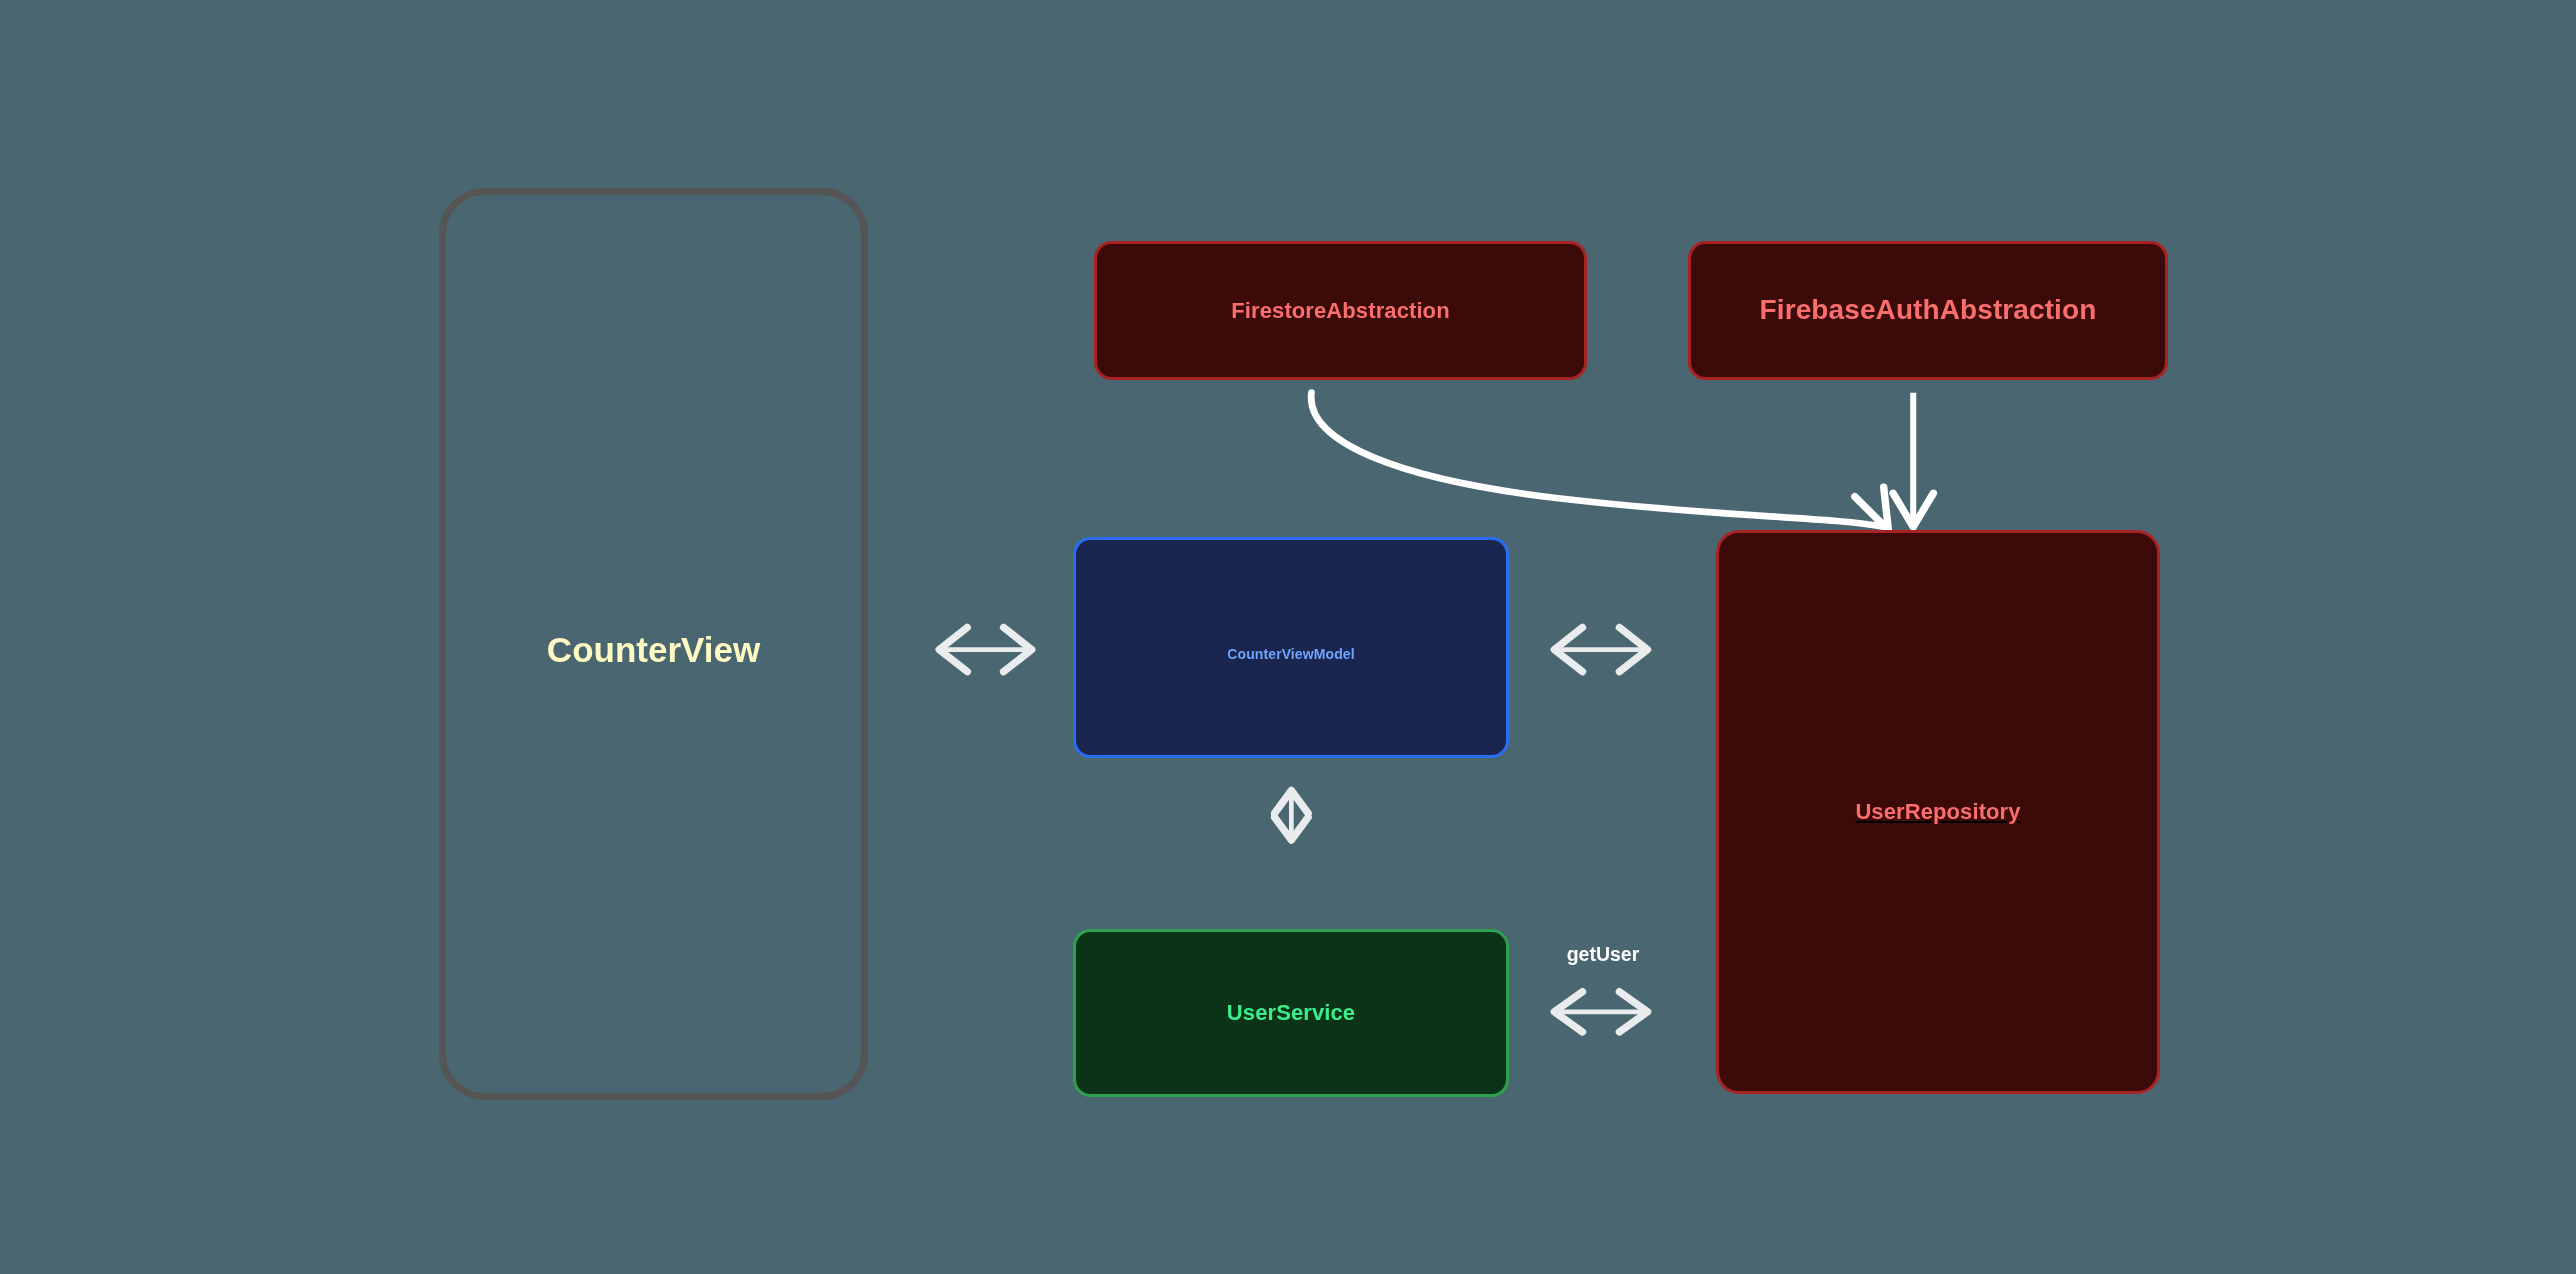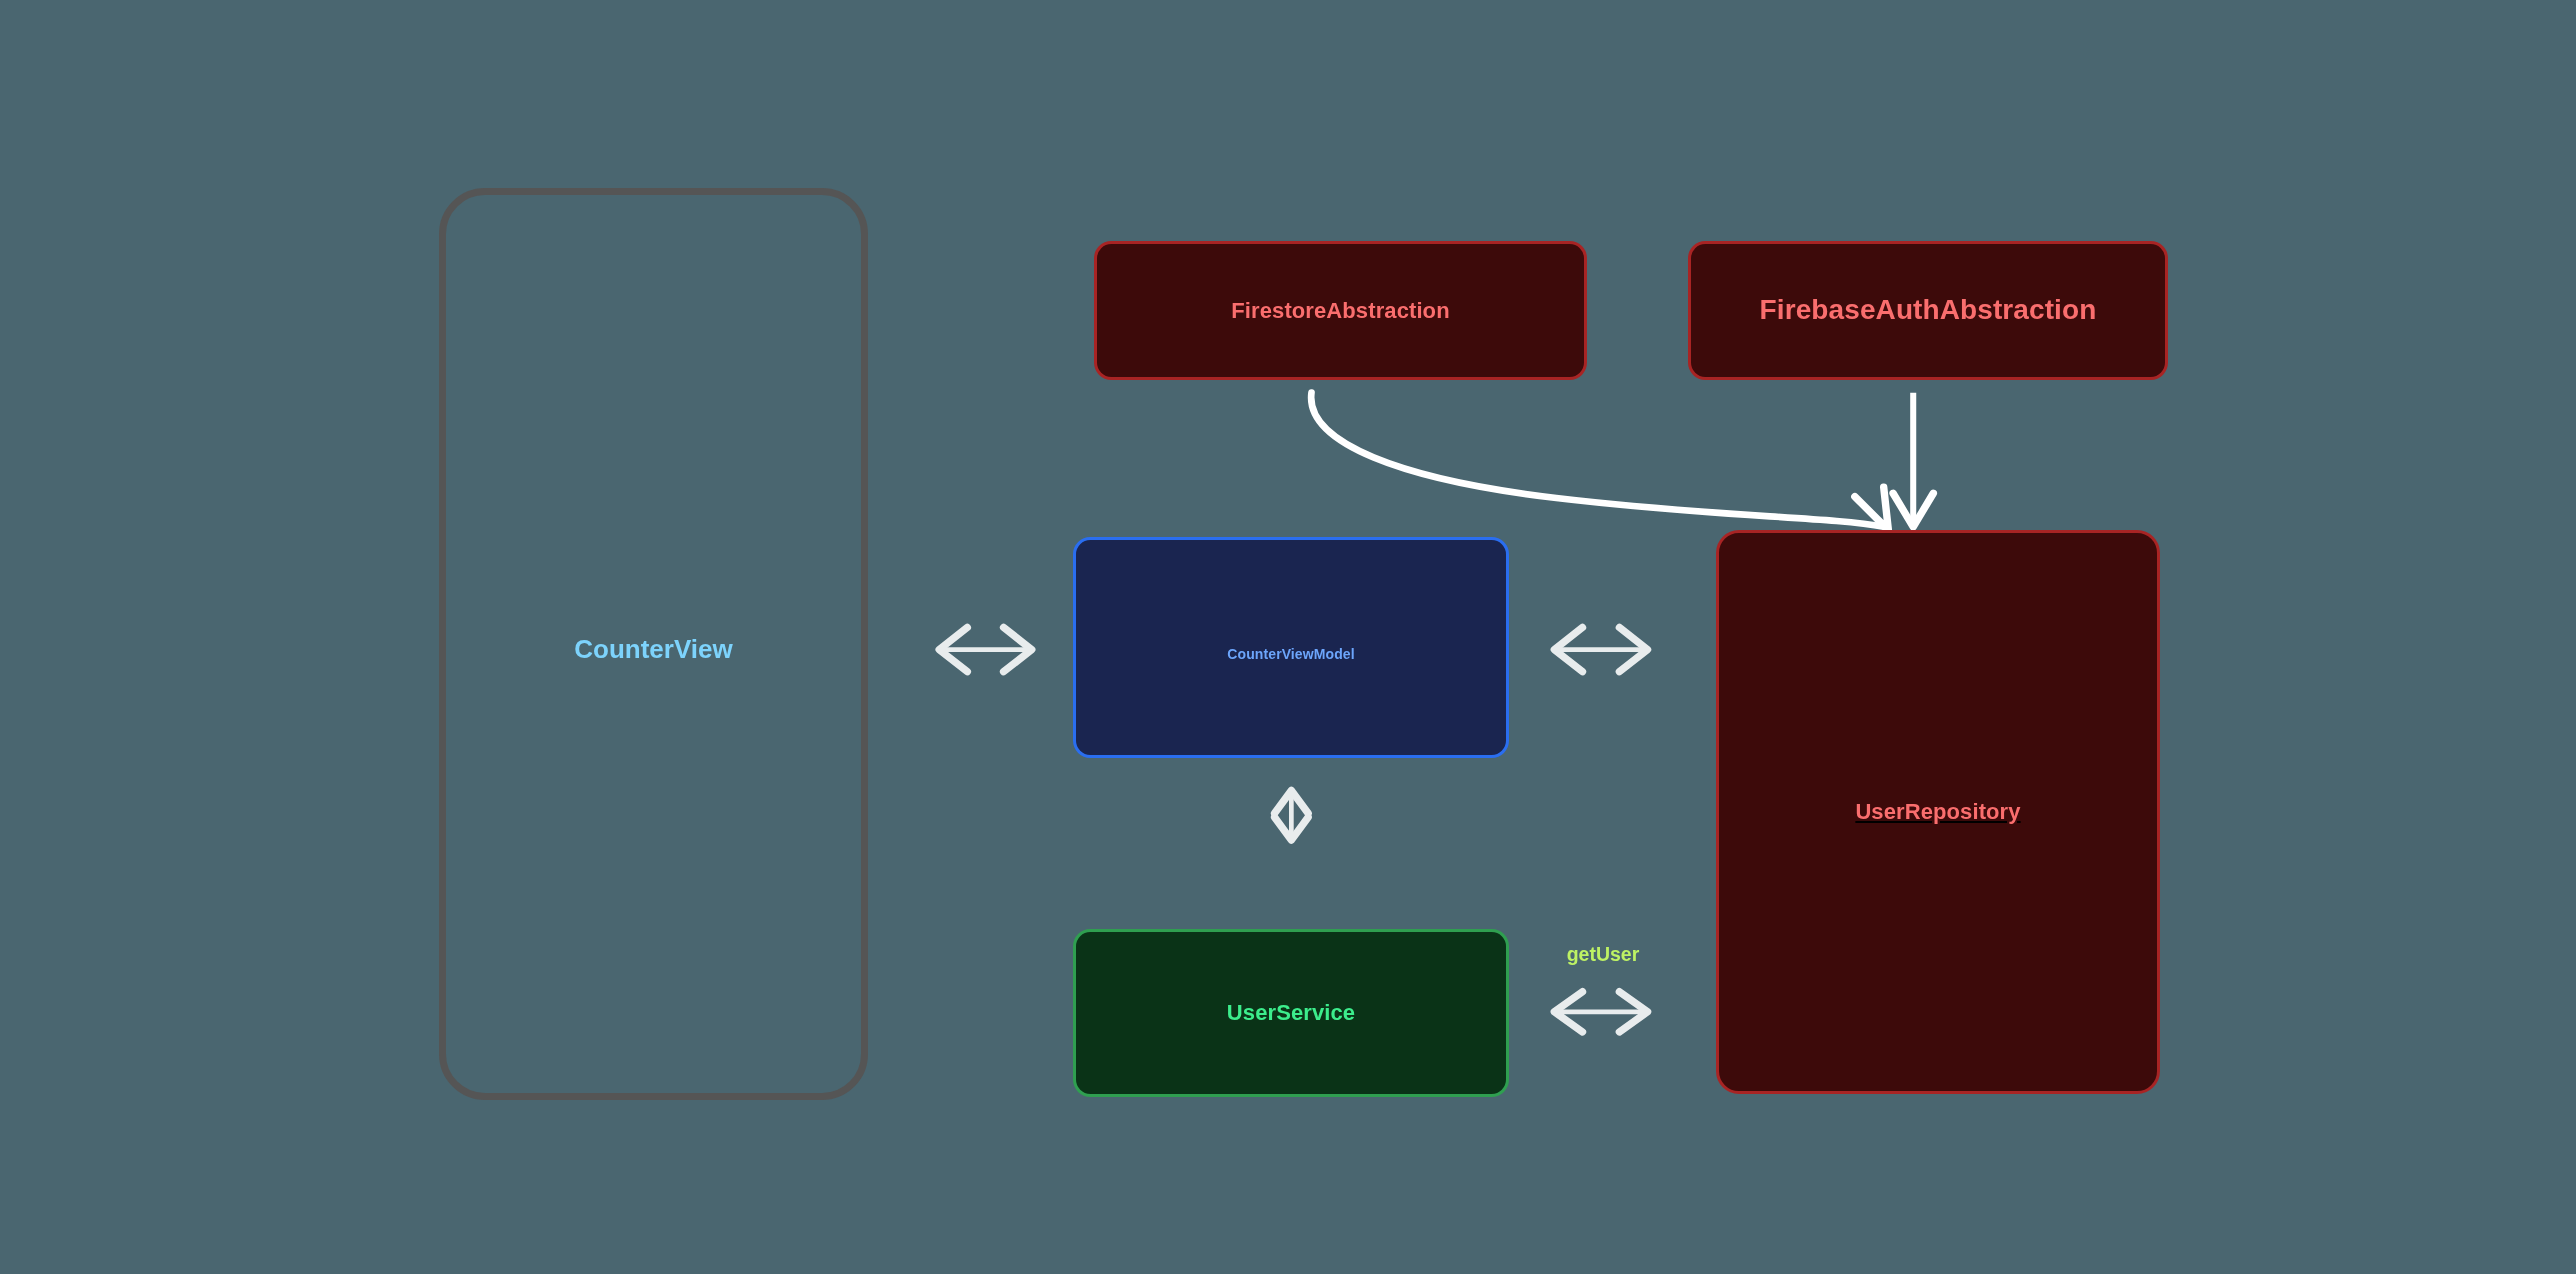--- a/index.html
+++ b/index.html
@@ -48,23 +48,23 @@
     box-sizing: border-box;
     border: 7.4px solid #555555;
     border-radius: 46px;
     background: transparent;
   }
   .phone-label {
     position: absolute;
     display: flex;
     align-items: center;
     justify-content: center;
-    color: #7dd3fc;
+    color: #fef9c3;
     font-weight: bold;
-    font-size: 26px;
+    font-size: 35px;
     white-space: nowrap;
   }
 
   
   .node--red {
     background: #3d0a0a;
     border: 3.4px solid #a82424;
     margin-left: 24px;
   }
   .node--red .node-label { color: #fa6e6e; }
@@ -77,21 +77,21 @@
 
   .node--green {
     background: #0a3317;
     border: 3.4px solid #2f9f50;
   }
   .node--green .node-label { color: #3ced8c; }
 
   
   .edge-label {
     position: absolute;
-    color: #bef264;
+    color: #ffffff;
     font-weight: bold;
     font-size: 19.5px;
     white-space: nowrap;
     text-align: center;
   }
 </style>
 </head>
 <body>
 
 <div id="canvas">

